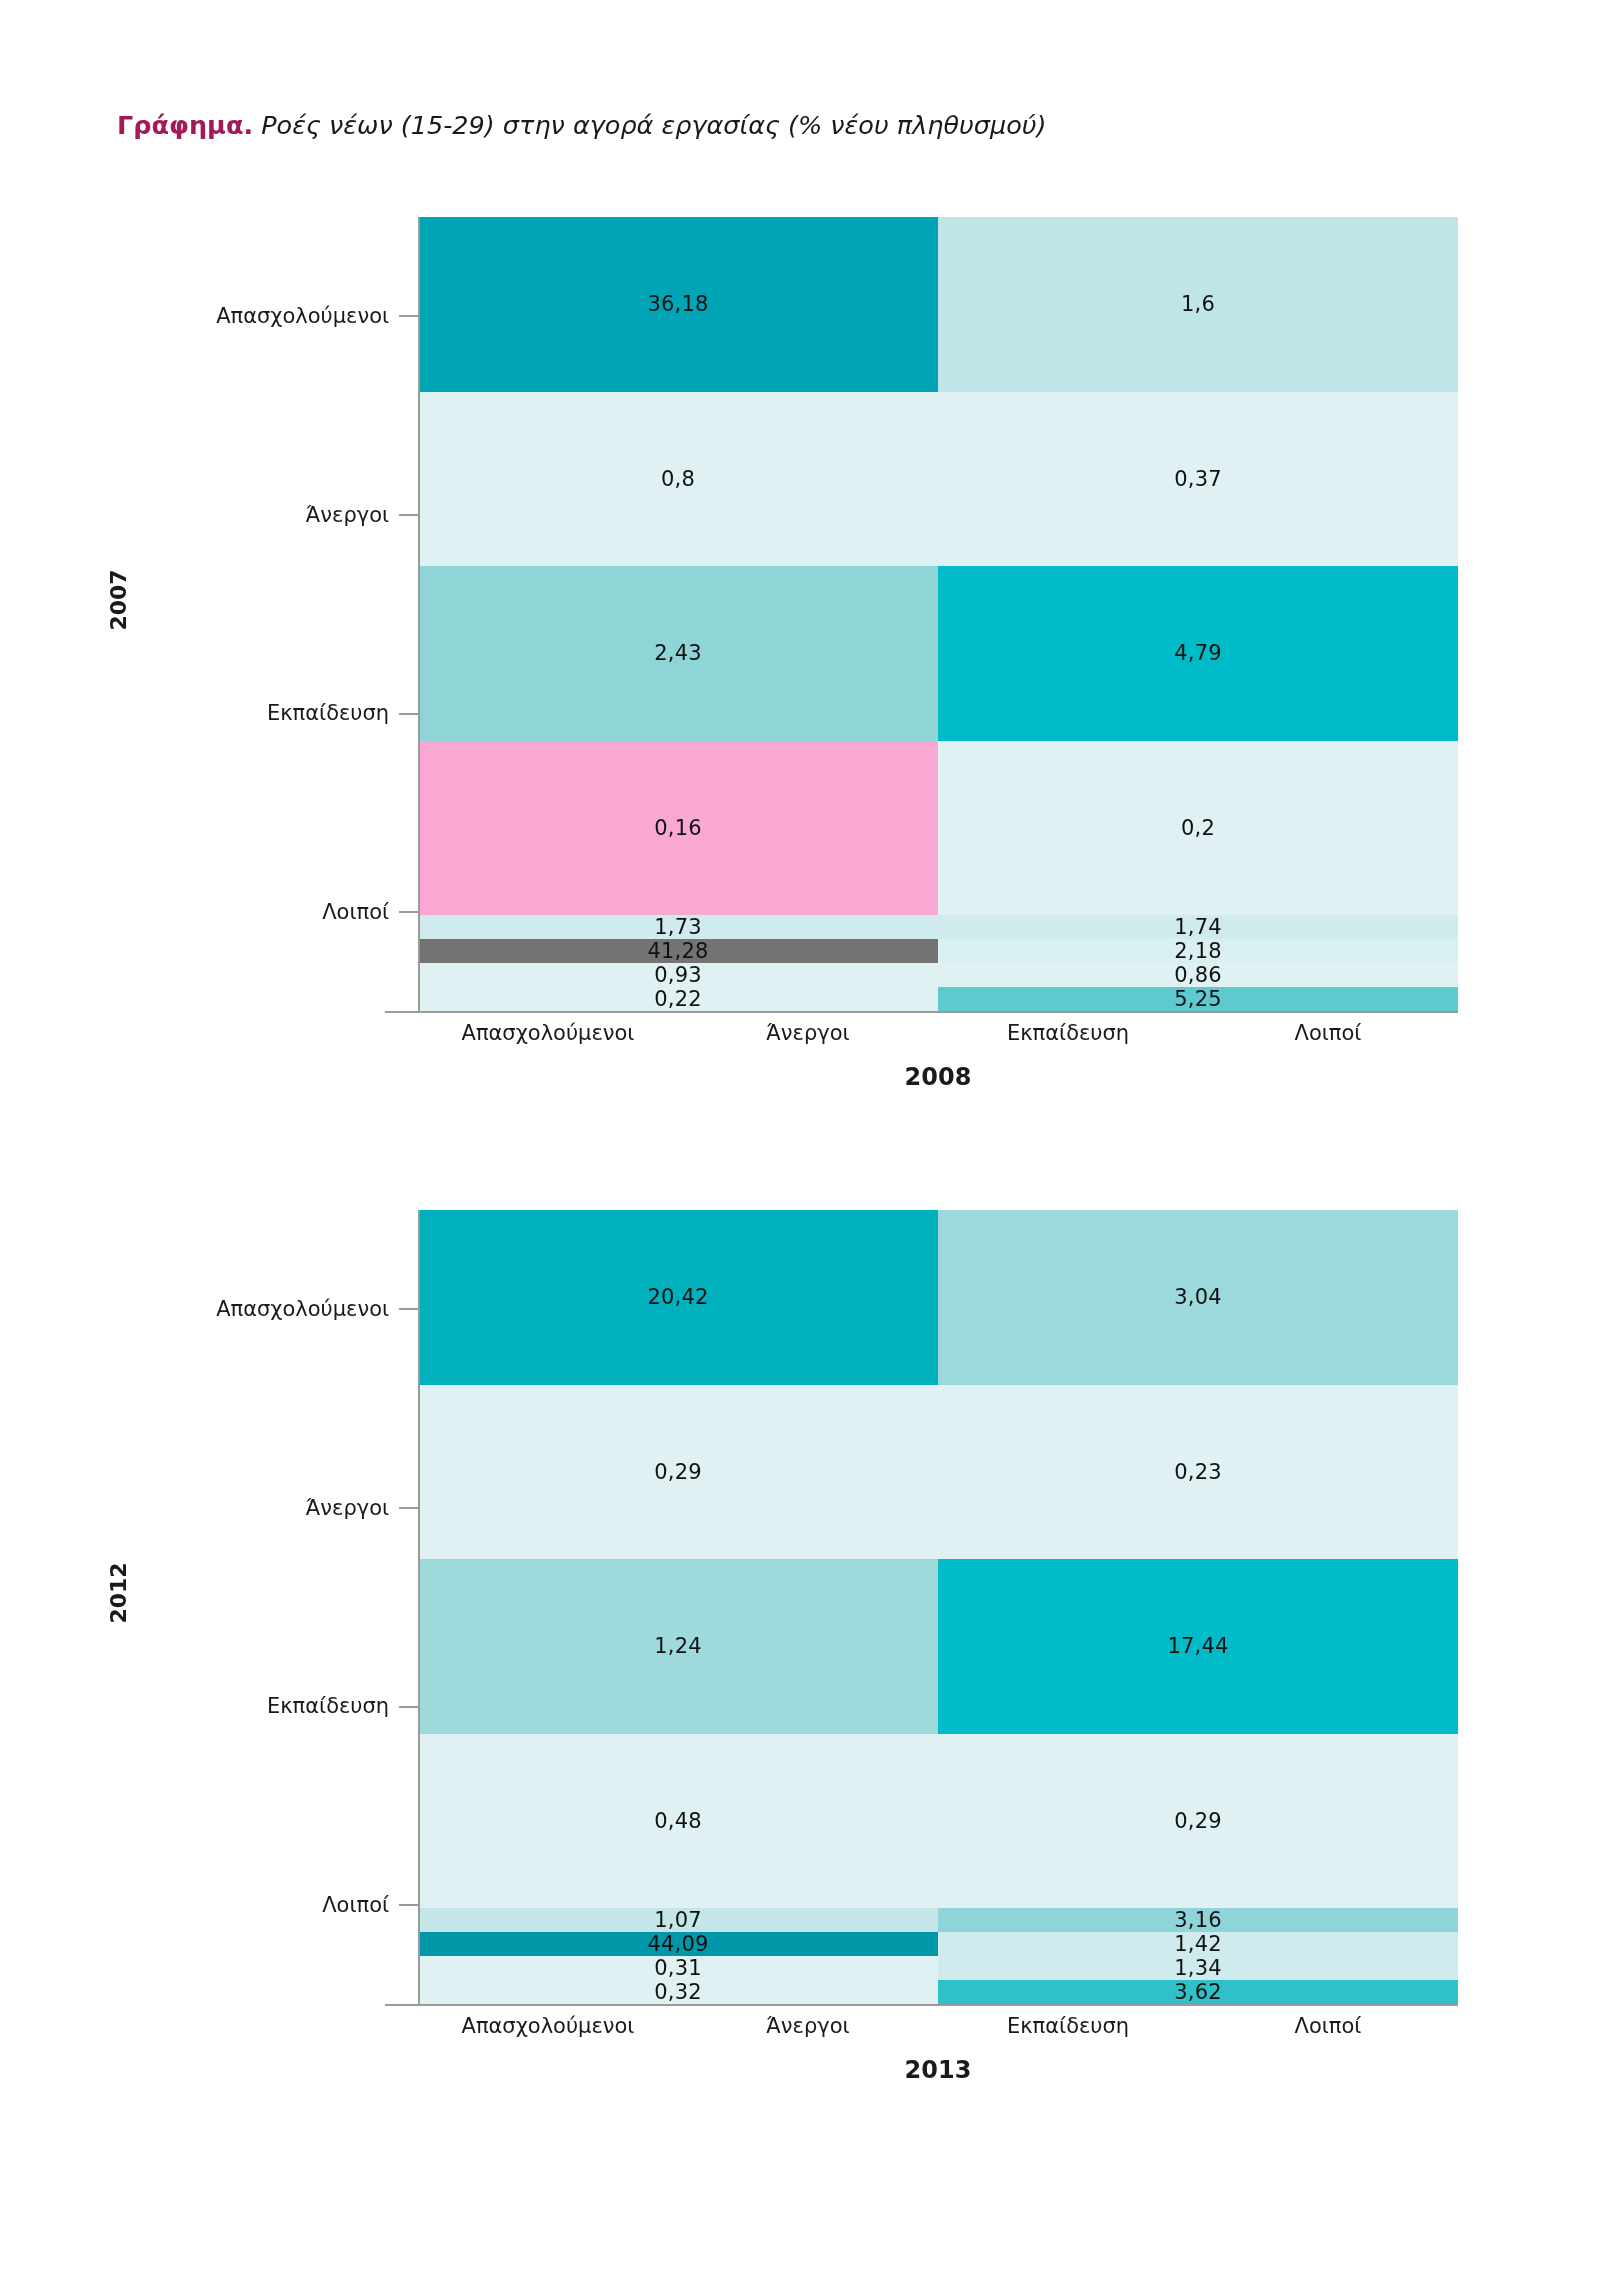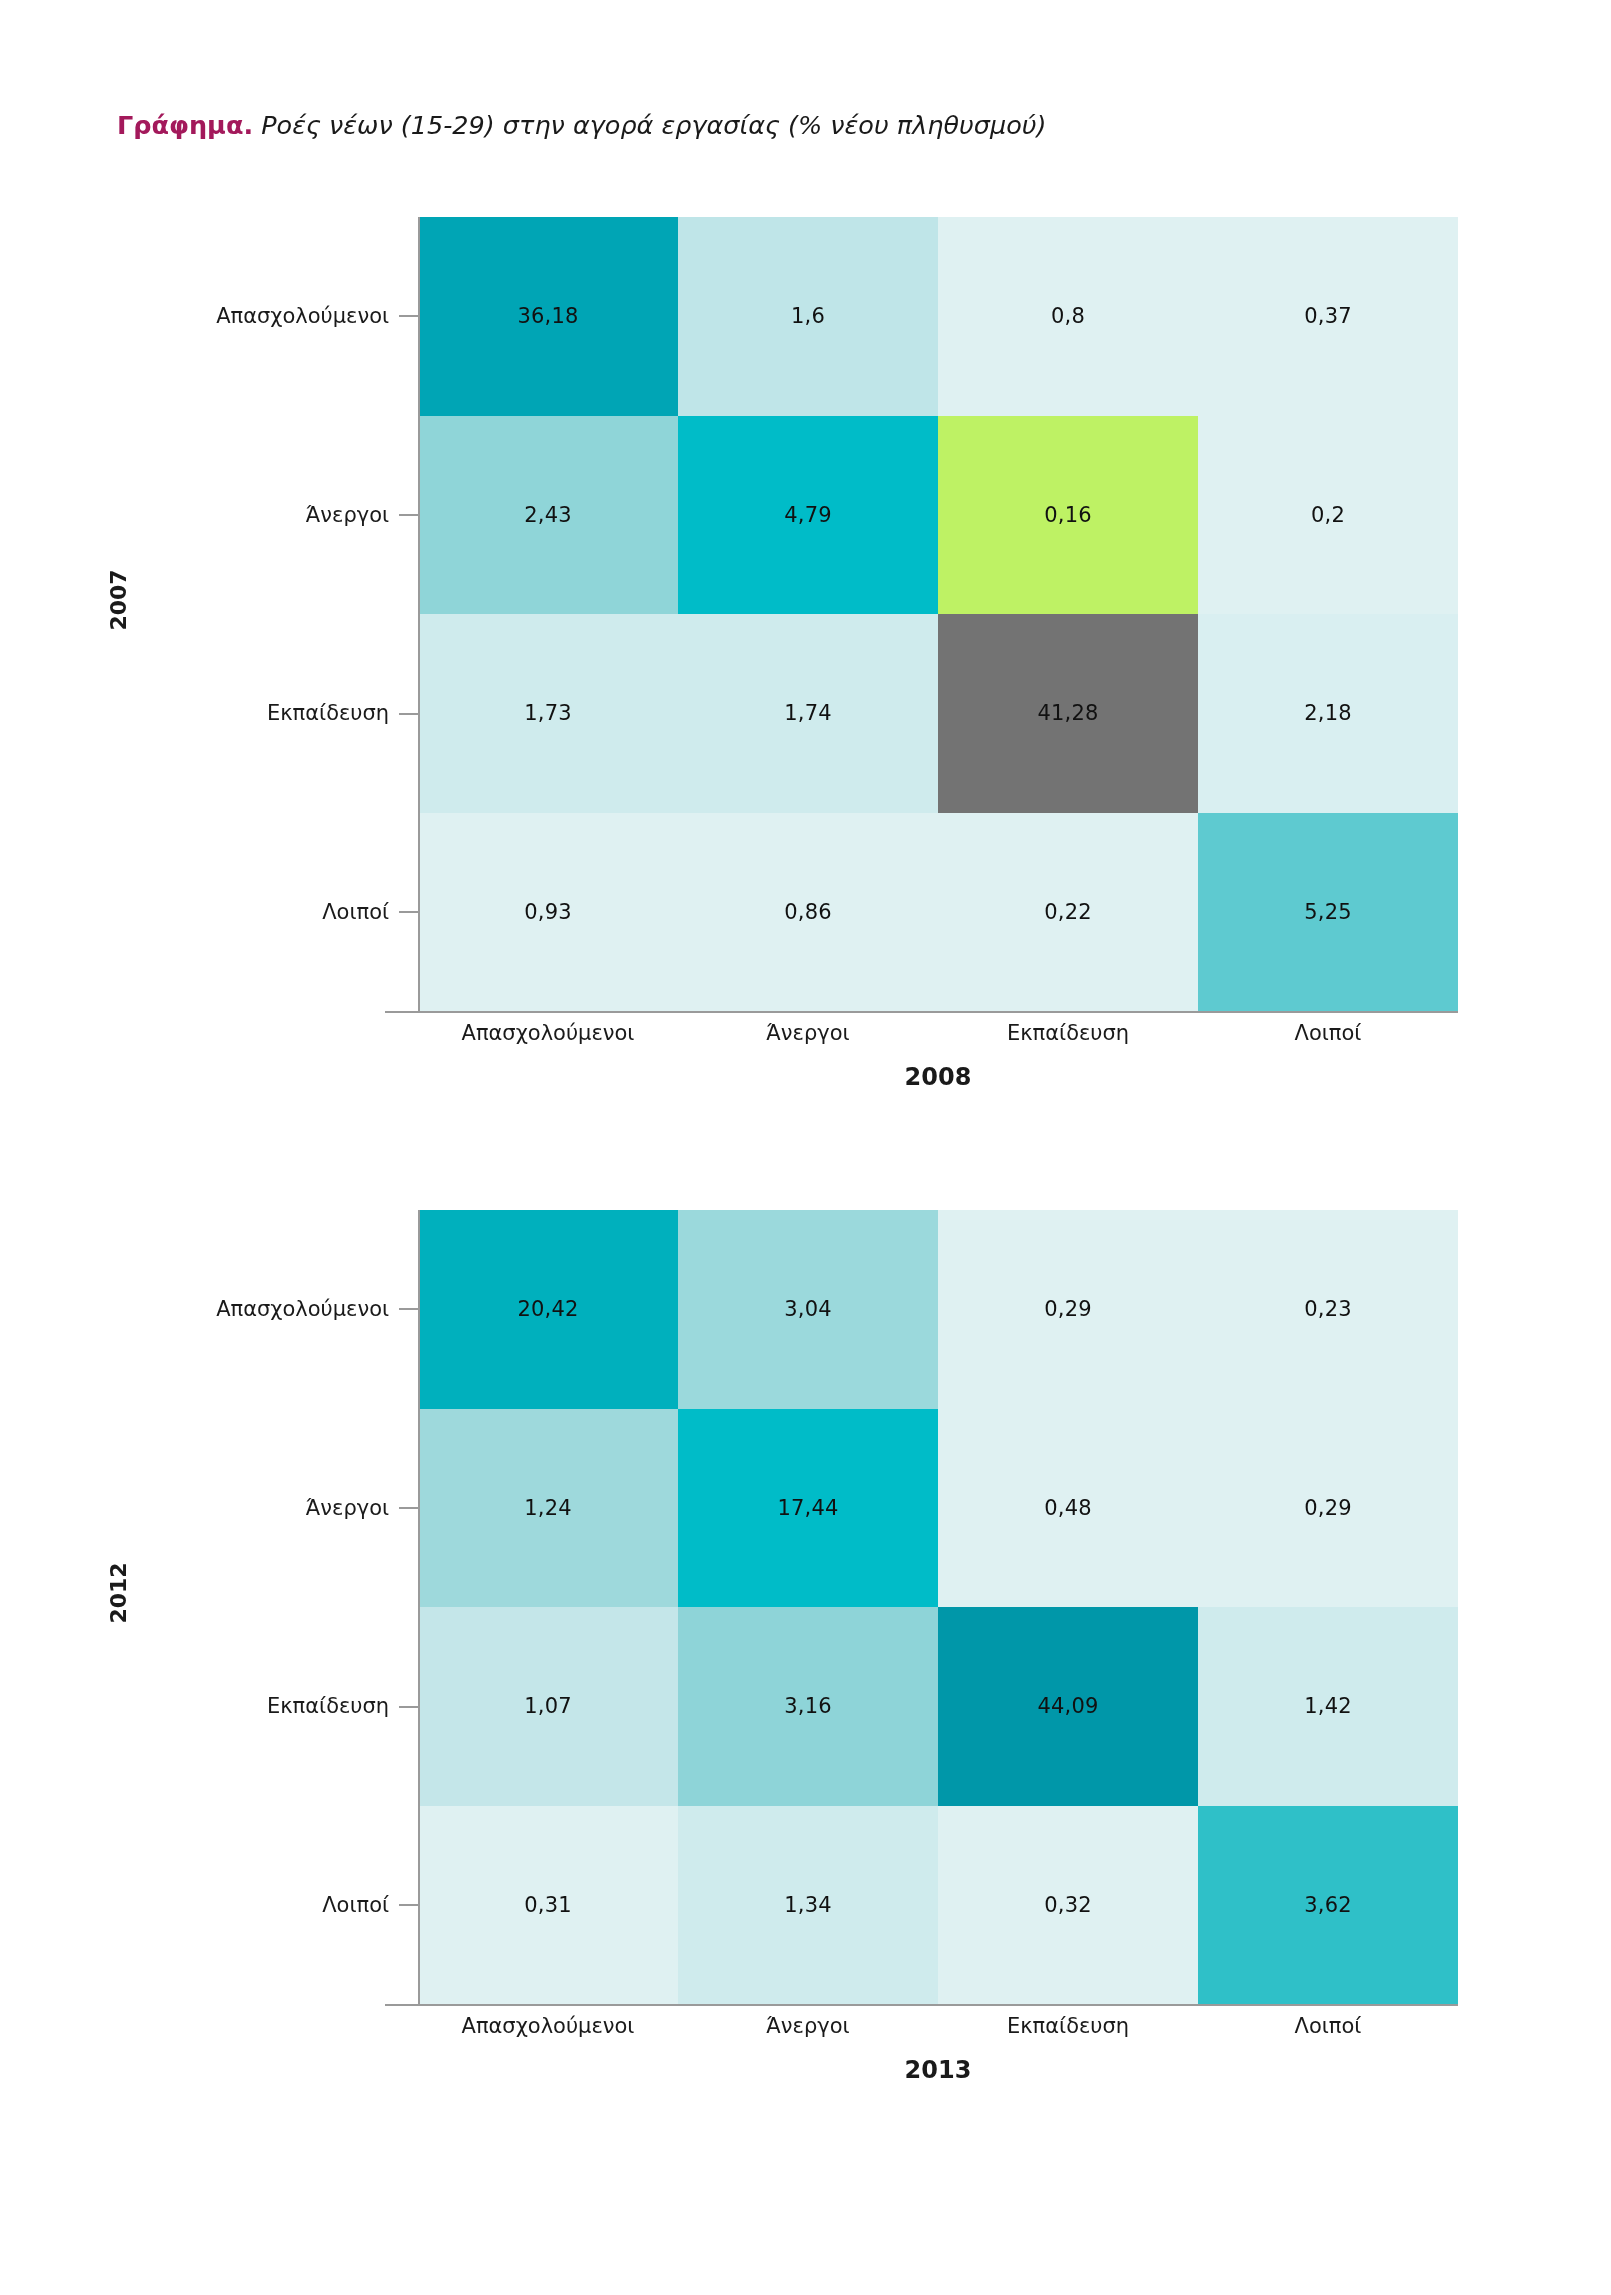--- a/index.html
+++ b/index.html
@@ -61,21 +61,21 @@
     height: 794px;
   }
 
   .grid {
     position: absolute;
     left: 0;
     top: 0;
     width: 1040px;
     height: 794px;
     display: grid;
-    grid-template-columns: repeat(4, 1fr);
+    grid-template-columns: repeat(2, 1fr);
     grid-template-rows: repeat(4, 1fr);
   }
 
   .cell {
     display: flex;
     align-items: center;
     justify-content: center;
     font-size: 21px;
     color: #111111;
     letter-spacing: 0.2px;
@@ -176,21 +176,21 @@
 
     <div class="plot-area">
       <div class="grid">
         <div class="cell" style="background:#00a5b5">36,18</div>
         <div class="cell" style="background:#bfe5e8">1,6</div>
         <div class="cell" style="background:#dff1f2">0,8</div>
         <div class="cell" style="background:#dff1f2">0,37</div>
 
         <div class="cell" style="background:#8fd5d8">2,43</div>
         <div class="cell" style="background:#00bcc8">4,79</div>
-        <div class="cell" style="background:#bef264">0,16</div>
+        <div class="cell" style="background:#f9a8d4">0,16</div>
         <div class="cell" style="background:#dff1f2">0,2</div>
 
         <div class="cell" style="background:#cfebed">1,73</div>
         <div class="cell" style="background:#cfebed">1,74</div>
         <div class="cell" style="background:#737373">41,28</div>
         <div class="cell" style="background:#d9eff1">2,18</div>
 
         <div class="cell" style="background:#dff1f2">0,93</div>
         <div class="cell" style="background:#dff1f2">0,86</div>
         <div class="cell" style="background:#dff1f2">0,22</div>

